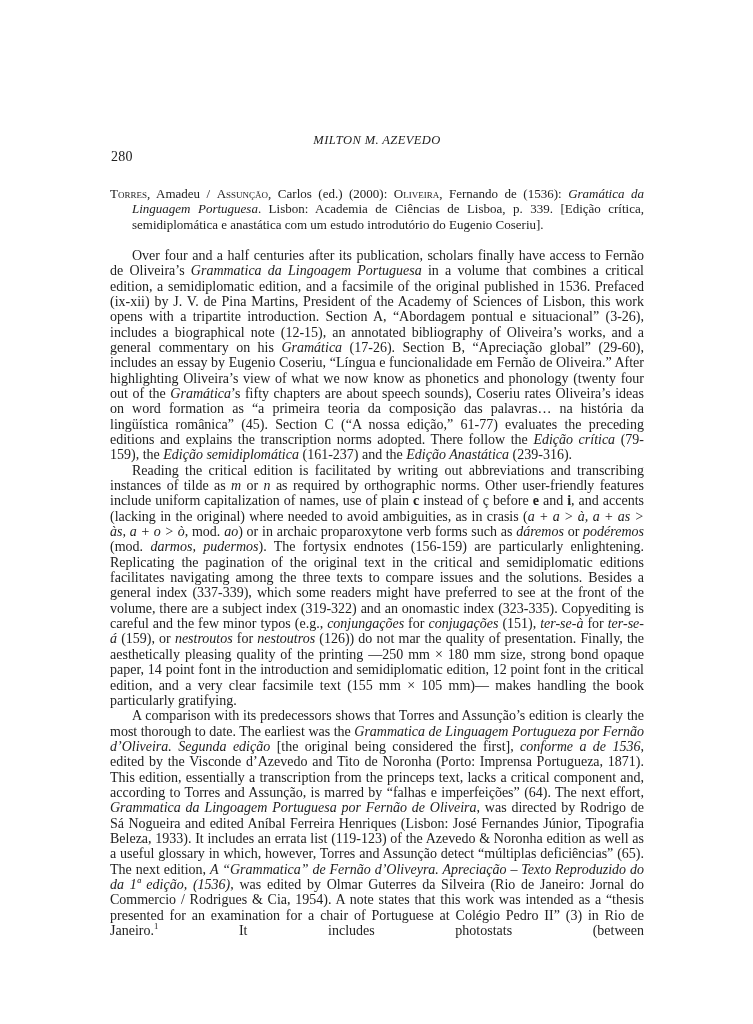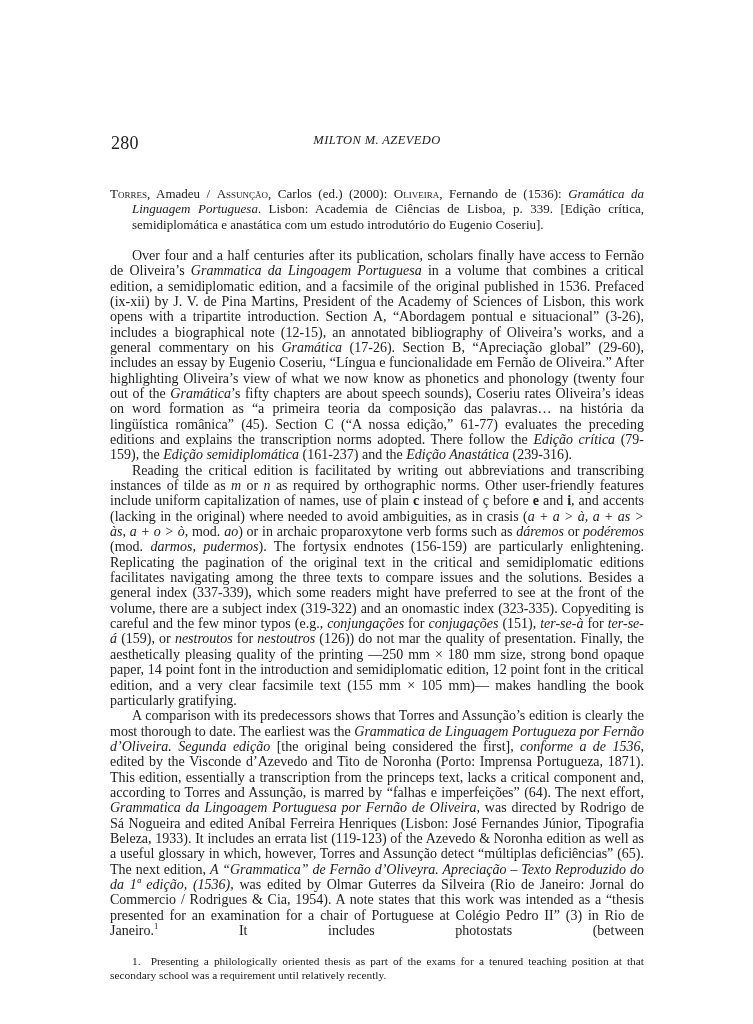--- a/index.html
+++ b/index.html
@@ -23,22 +23,22 @@
     width: 534px;
   }
   
   .header {
     position: relative;
     height: 16px;
   }
   .pagenum {
     position: absolute;
     left: 1px;
-    top: 0;
-    font-size: 18px;
+    top: 16px;
+    font-size: 14px;
     letter-spacing: 0.2px;
   }
   .running {
     text-align: center;
     font-style: italic;
     font-size: 12.5px;
     letter-spacing: 0.4px;
   }
   
   .citation {
@@ -93,16 +93,15 @@
     </div>
 
     <p class="citation"><span class="s-sc">Torres</span><span>, Amadeu / </span><span class="s-sc">Assunção</span><span>, Carlos (ed.) (2000): </span><span class="s-sc">Oliveira</span><span>, Fernando de (1536): </span><span class="s-i">Gramática da Linguagem Portuguesa</span><span>. Lisbon: Academia de Ciências de Lisboa, p. 339. [Edição crítica, semidiplomática e anastática com um estudo introdutório do Eugenio Coseriu].</span></p>
 
     <div class="bodytext">
       <p><span>Over four and a half centuries after its publication, scholars finally have access to Fernão de Oliveira’s </span><span class="s-i">Grammatica da Lingoagem Portuguesa</span><span> in a volume that combines a critical edition, a semidiplomatic edition, and a facsimile of the original published in 1536. Prefaced (ix-xii) by J. V. de Pina Martins, President of the Academy of Sciences of Lisbon, this work opens with a tripartite introduction. Section A, “Abordagem pontual e situacional” (3-26), includes a biographical note (12-15), an annotated bibliography of Oliveira’s works, and a general commentary on his </span><span class="s-i">Gramática</span><span> (17-26). Section B, “Apreciação global” (29-60), includes an essay by Eugenio Coseriu, “Língua e funcionalidade em Fernão de Oliveira.” After highlighting Oliveira’s view of what we now know as phonetics and phonology (twenty four out of the </span><span class="s-i">Gramática</span><span>’s fifty chapters are about speech sounds), Coseriu rates Oliveira’s ideas on word formation as “a primeira teoria da composição das palavras… na história da lingüística românica” (45). Section C (“A nossa edição,” 61-77) evaluates the preceding editions and explains the transcription norms adopted. There follow the </span><span class="s-i">Edição crítica</span><span> (79-159), the </span><span class="s-i">Edição semidiplomática</span><span> (161-237) and the </span><span class="s-i">Edição Anastática</span><span> (239-316).</span></p>
       <p><span>Reading the critical edition is facilitated by writing out abbreviations and transcribing instances of tilde as </span><span class="s-i">m</span><span> or </span><span class="s-i">n</span><span> as required by orthographic norms. Other user-friendly features include uniform capitalization of names, use of plain </span><span class="s-b">c</span><span> instead of ç before </span><span class="s-b">e</span><span> and </span><span class="s-b">i</span><span>, and accents (lacking in the original) where needed to avoid ambiguities, as in crasis (</span><span class="s-i">a + a &gt; à, a + as &gt; às, a + o &gt; ò</span><span>, mod. </span><span class="s-i">ao</span><span>) or in archaic proparoxytone verb forms such as </span><span class="s-i">dáremos</span><span> or </span><span class="s-i">podéremos</span><span> (mod. </span><span class="s-i">darmos, pudermos</span><span>). The fortysix endnotes (156-159) are particularly enlightening. Replicating the pagination of the original text in the critical and semidiplomatic editions facilitates navigating among the three texts to compare issues and the solutions. Besides a general index (337-339), which some readers might have preferred to see at the front of the volume, there are a subject index (319-322) and an onomastic index (323-335). Copyediting is careful and the few minor typos (e.g., </span><span class="s-i">conjungações</span><span> for </span><span class="s-i">conjugações</span><span> (151), </span><span class="s-i">ter-se-à</span><span> for </span><span class="s-i">ter-se-á</span><span> (159), or </span><span class="s-i">nestroutos</span><span> for </span><span class="s-i">nestoutros</span><span> (126)) do not mar the quality of presentation. Finally, the aesthetically pleasing quality of the printing —250 mm × 180 mm size, strong bond opaque paper, 14 point font in the introduction and semidiplomatic edition, 12 point font in the critical edition, and a very clear facsimile text (155 mm × 105 mm)— makes handling the book particularly gratifying.</span></p>
       <p class="cutoff"><span>A comparison with its predecessors shows that Torres and Assunção’s edition is clearly the most thorough to date. The earliest was the </span><span class="s-i">Grammatica de Linguagem Portugueza por Fernão d’Oliveira. Segunda edição</span><span> [the original being considered the first], </span><span class="s-i">conforme a de 1536</span><span>, edited by the Visconde d’Azevedo and Tito de Noronha (Porto: Imprensa Portugueza, 1871). This edition, essentially a transcription from the princeps text, lacks a critical component and, according to Torres and Assunção, is marred by “falhas e imperfeições” (64). The next effort, </span><span class="s-i">Grammatica da Lingoagem Portuguesa por Fernão de Oliveira</span><span>, was directed by Rodrigo de Sá Nogueira and edited Aníbal Ferreira Henriques (Lisbon: José Fernandes Júnior, Tipografia Beleza, 1933). It includes an errata list (119-123) of the Azevedo &amp; Noronha edition as well as a useful glossary in which, however, Torres and Assunção detect “múltiplas deficiências” (65). The next edition, </span><span class="s-i">A “Grammatica” de Fernão d’Oliveyra. Apreciação – Texto Reproduzido do da 1ª edição, (1536)</span><span>, was edited by Olmar Guterres da Silveira (Rio de Janeiro: Jornal do Commercio / Rodrigues &amp; Cia, 1954). A note states that this work was intended as a “thesis presented for an examination for a chair of Portuguese at Colégio Pedro II” (3) in Rio de Janeiro.</span><span class="s-sup">1</span><span> It includes photostats (between</span></p>
     </div>
 
-    <p class="footnote"><span>1.&nbsp;&nbsp;Presenting a philologically oriented thesis as part of the exams for a tenured teaching position at that secondary school was a requirement until relatively recently.</span></p>
 
   </div>
 </div>
 
 </body></html>

